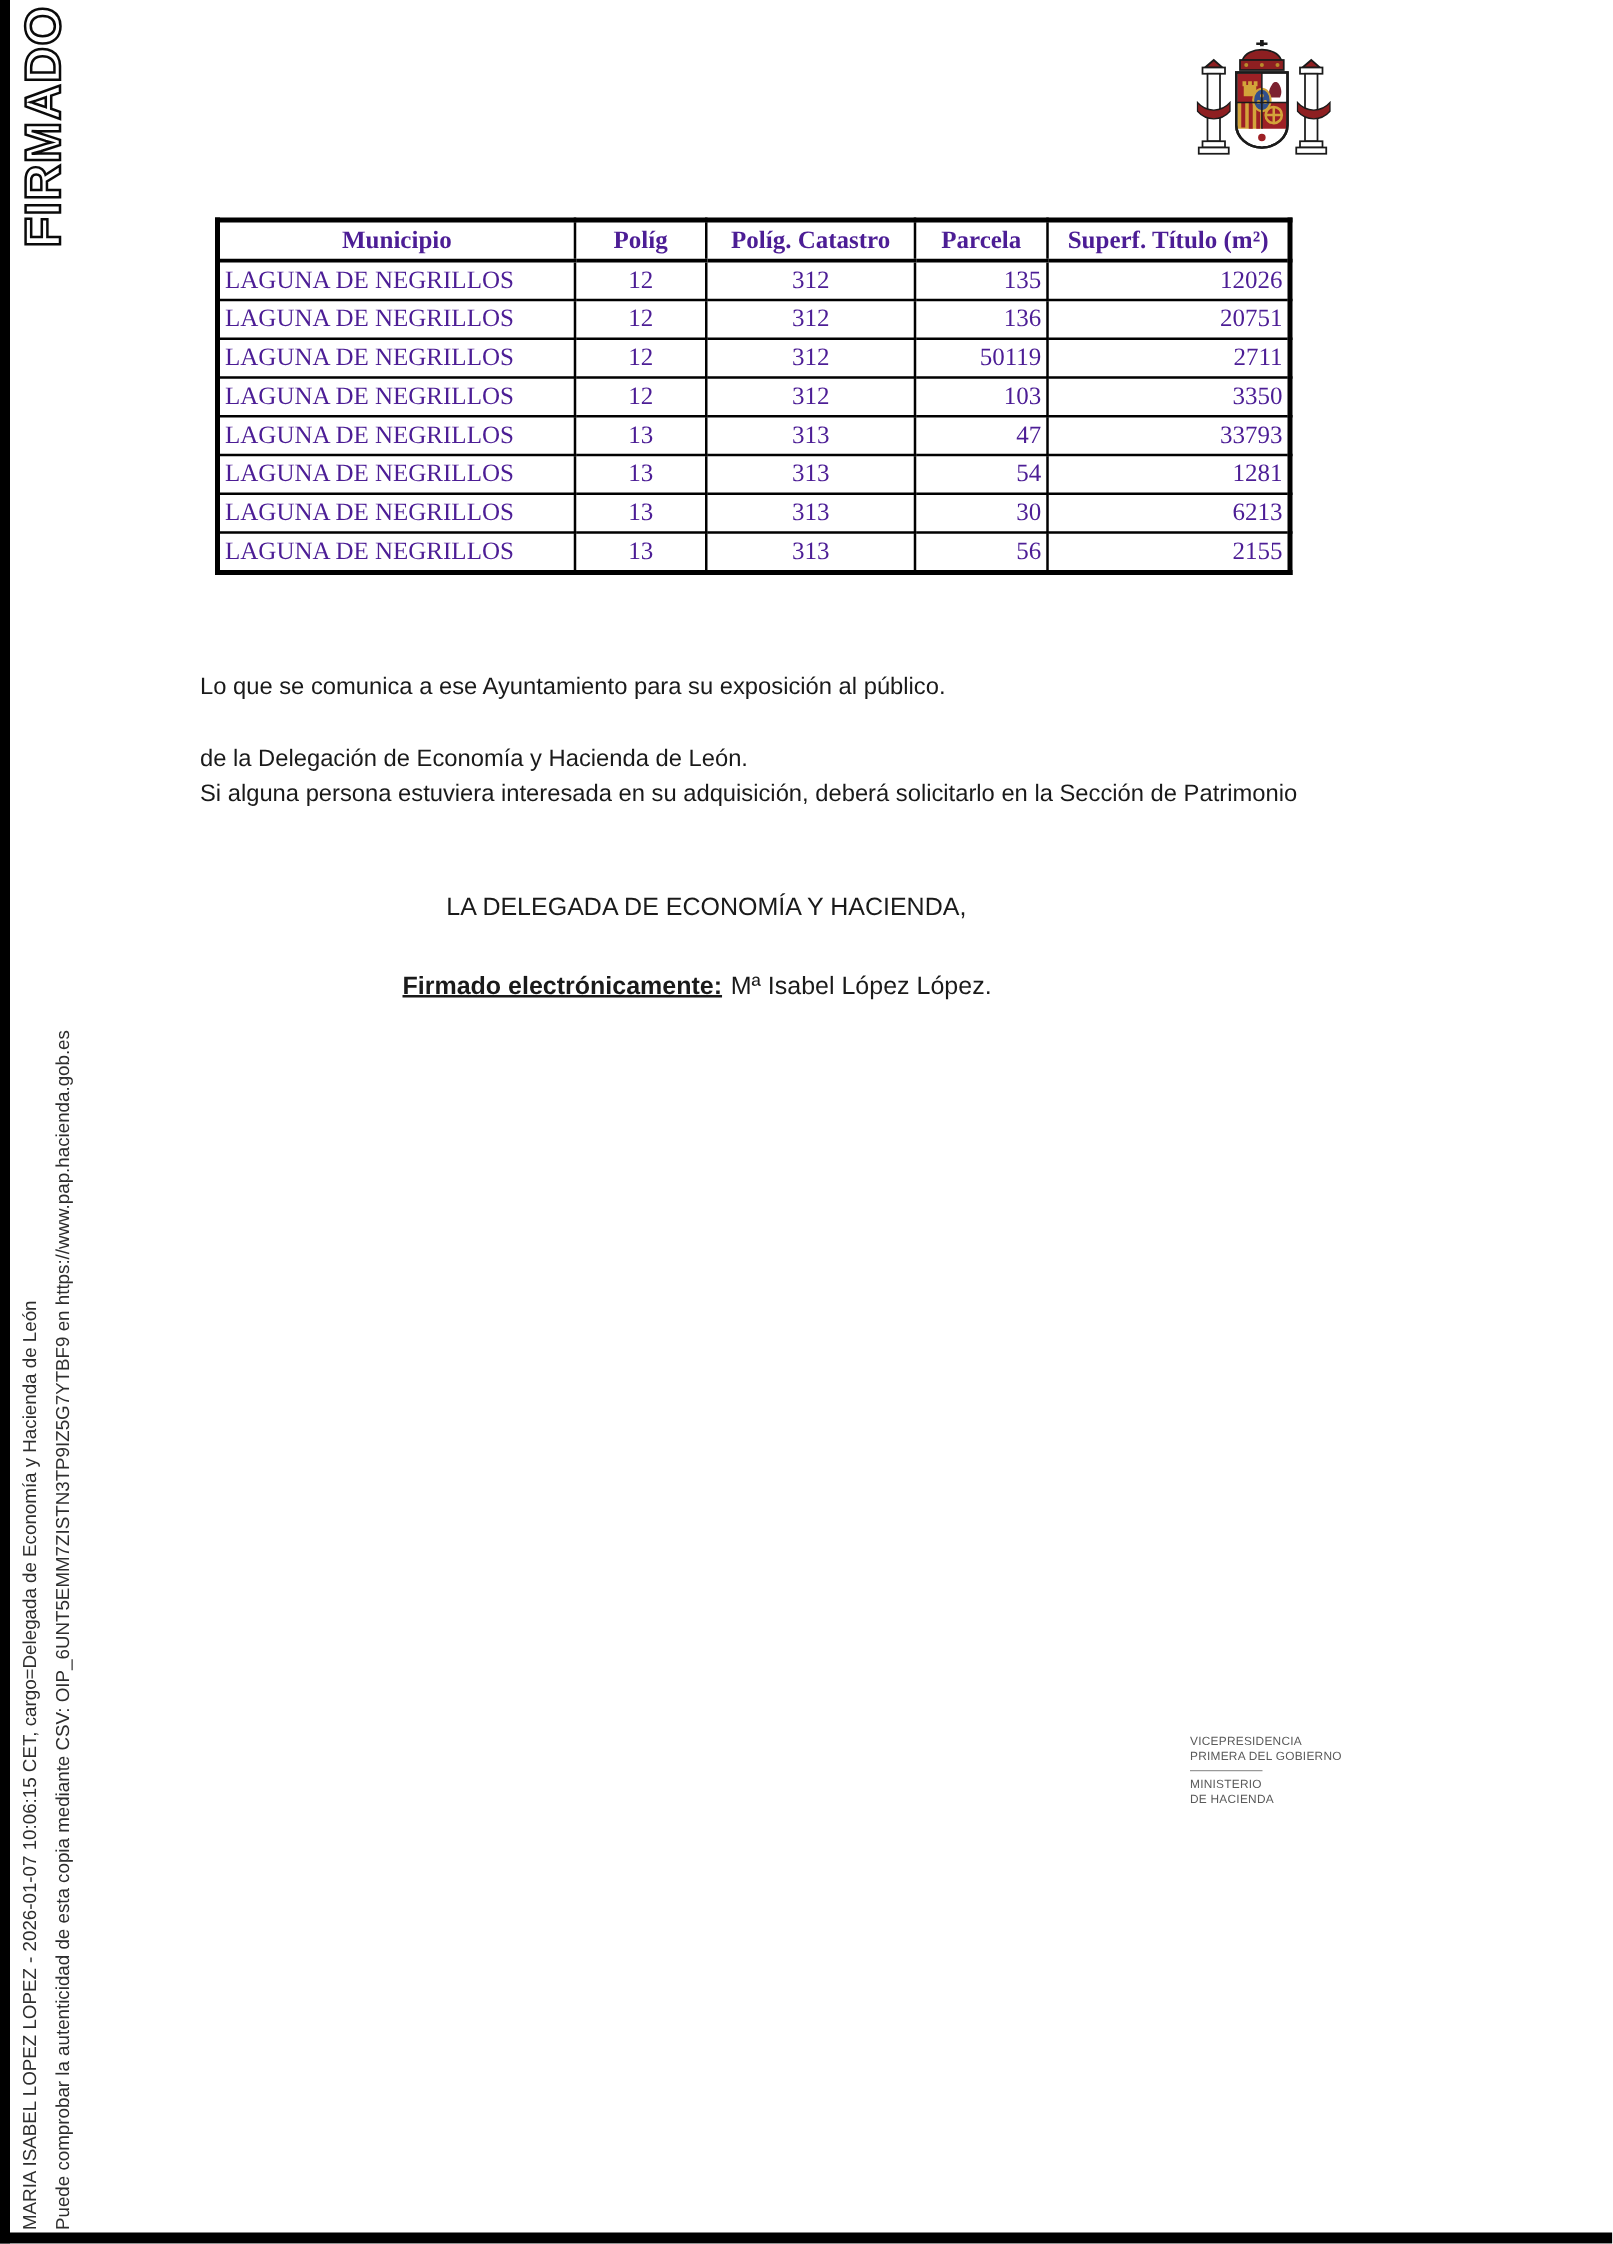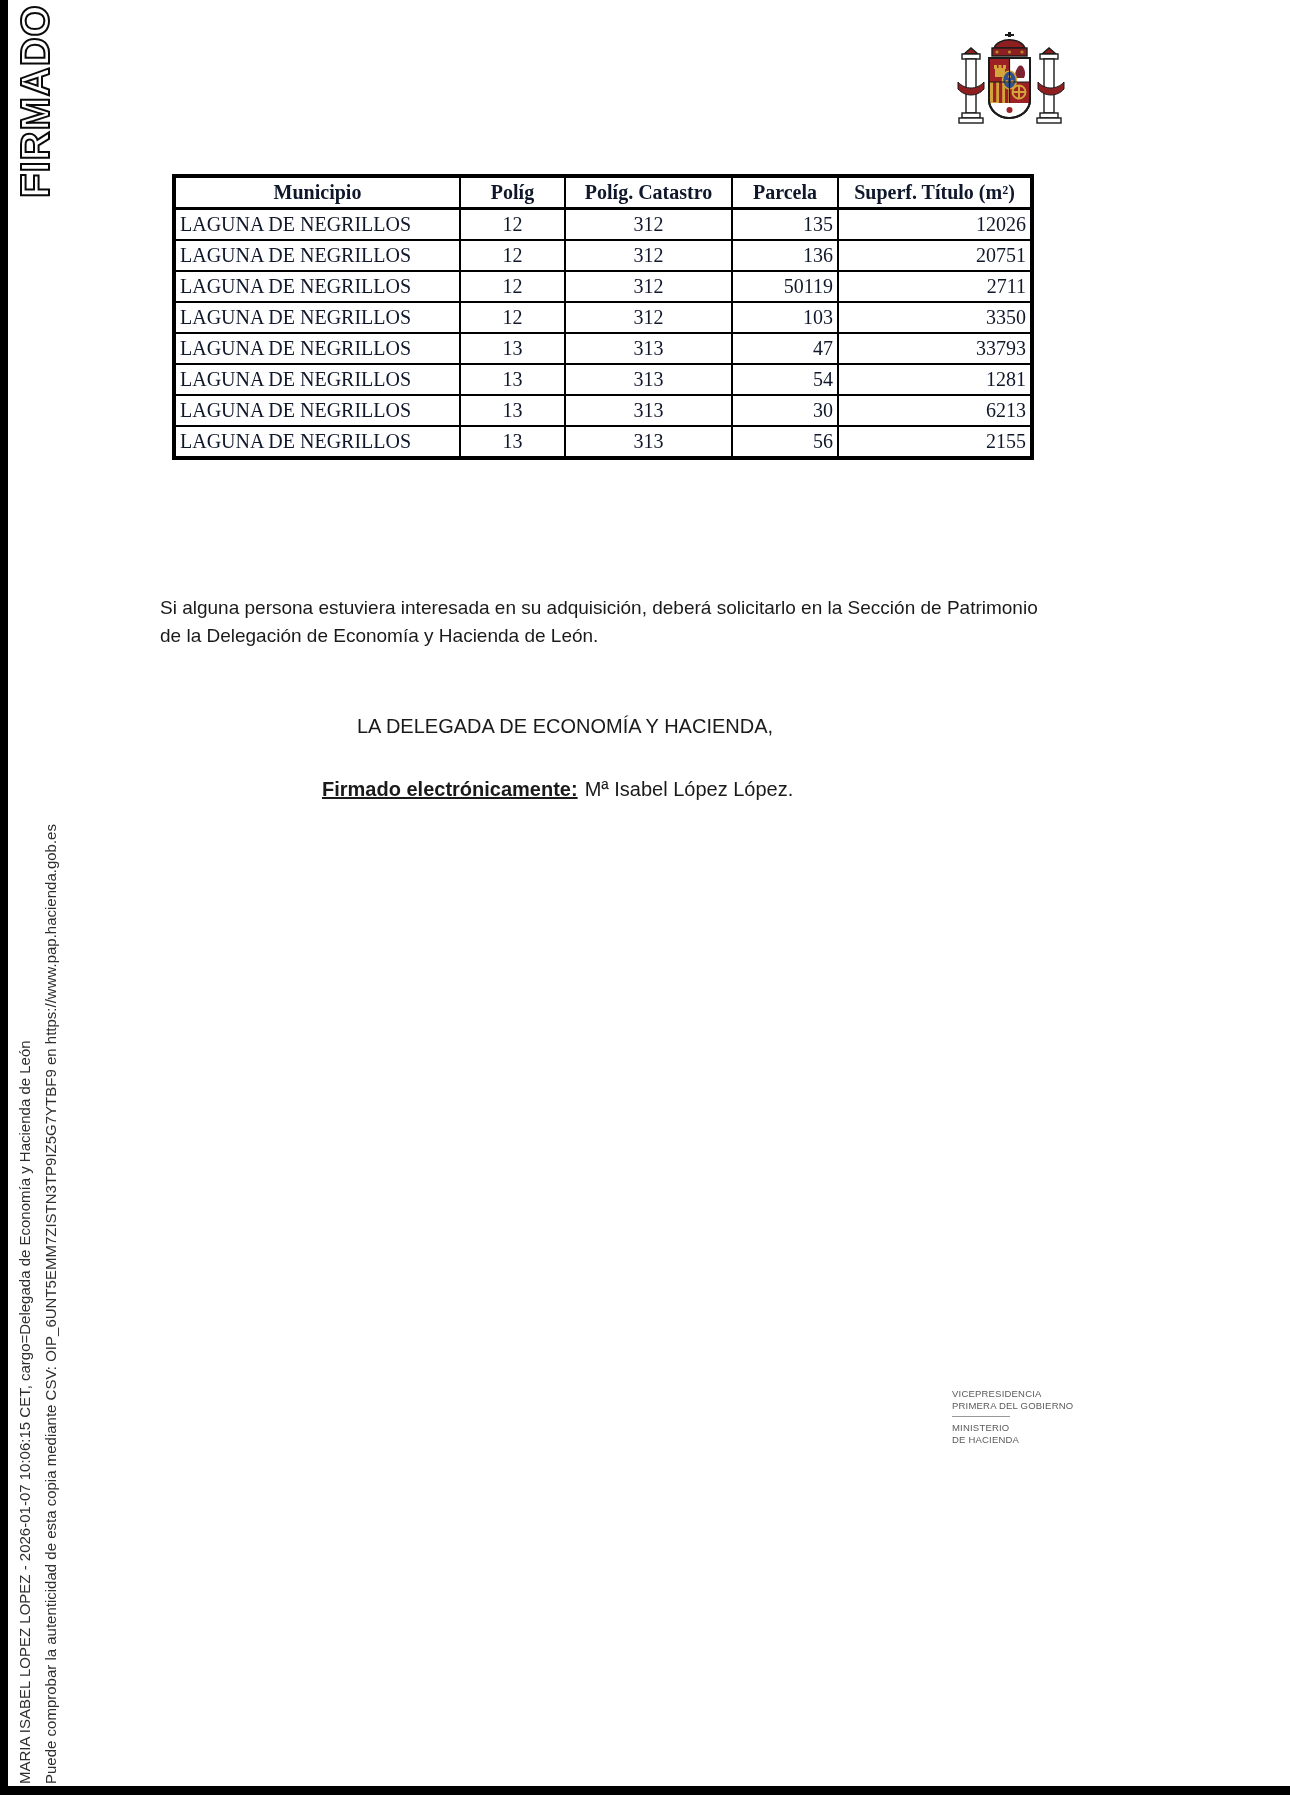--- a/index.html
+++ b/index.html
@@ -29,21 +29,21 @@
   .vline-1 { left:16px; top:1784px; }
   .vline-2 { left:42px; top:1784px; }
 
   
   .coa { position:absolute; left:948px; top:30px; }
 
   
   table.parcels {
     position:absolute; left:172px; top:174px;
     border-collapse:collapse; table-layout:fixed; width:858px;
-    font-family:"Liberation Serif", serif; font-size:20px; color:#0f172a;
+    font-family:"Liberation Serif", serif; font-size:20px; color:#4c1d95;
     border:4px solid #000;
   }
   table.parcels th, table.parcels td {
     border:2px solid #000; height:29px; padding:0 4px; overflow:hidden;
     white-space:nowrap; box-sizing:content-box;
   }
   table.parcels th { font-weight:bold; text-align:center; border-bottom:3px solid #000; }
   td.al-left   { text-align:left;  padding-left:9px;  }
   td.al-center { text-align:center; }
   td.al-right  { text-align:right; padding-right:10px; }
@@ -210,23 +210,24 @@
         <tr>
           <td class="al-left">LAGUNA DE NEGRILLOS</td>
           <td class="al-center">13</td>
           <td class="al-center">313</td>
           <td class="al-right">56</td>
           <td class="al-right">2155</td>
         </tr>
       </tbody>
   </table>
 
+  <div class="p1">Lo que se comunica a ese Ayuntamiento para su exposición al público.</div>
   <div class="p2">
+    <div>de la Delegación de Economía y Hacienda de León.</div>
     <div>Si alguna persona estuviera interesada en su adquisición, deberá solicitarlo en la Sección de Patrimonio</div>
-    <div>de la Delegación de Economía y Hacienda de León.</div>
   </div>
 
   <div class="sig-heading">LA DELEGADA DE ECONOMÍA Y HACIENDA,</div>
   <div class="sig-line">
     <span class="sig-label">Firmado electrónicamente:</span><span class="sig-name">Mª Isabel López López.</span>
   </div>
 
   <div class="gov-block">
     <div>VICEPRESIDENCIA</div>
     <div>PRIMERA  DEL GOBIERNO</div>

